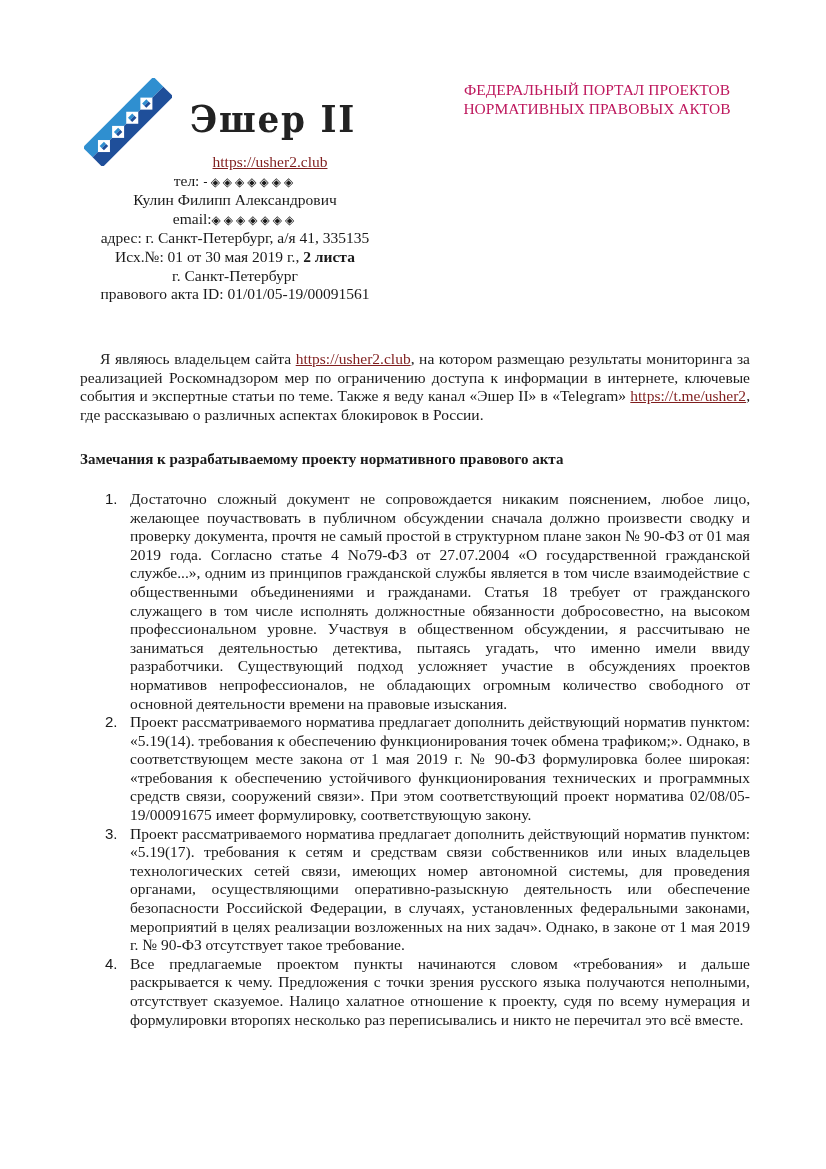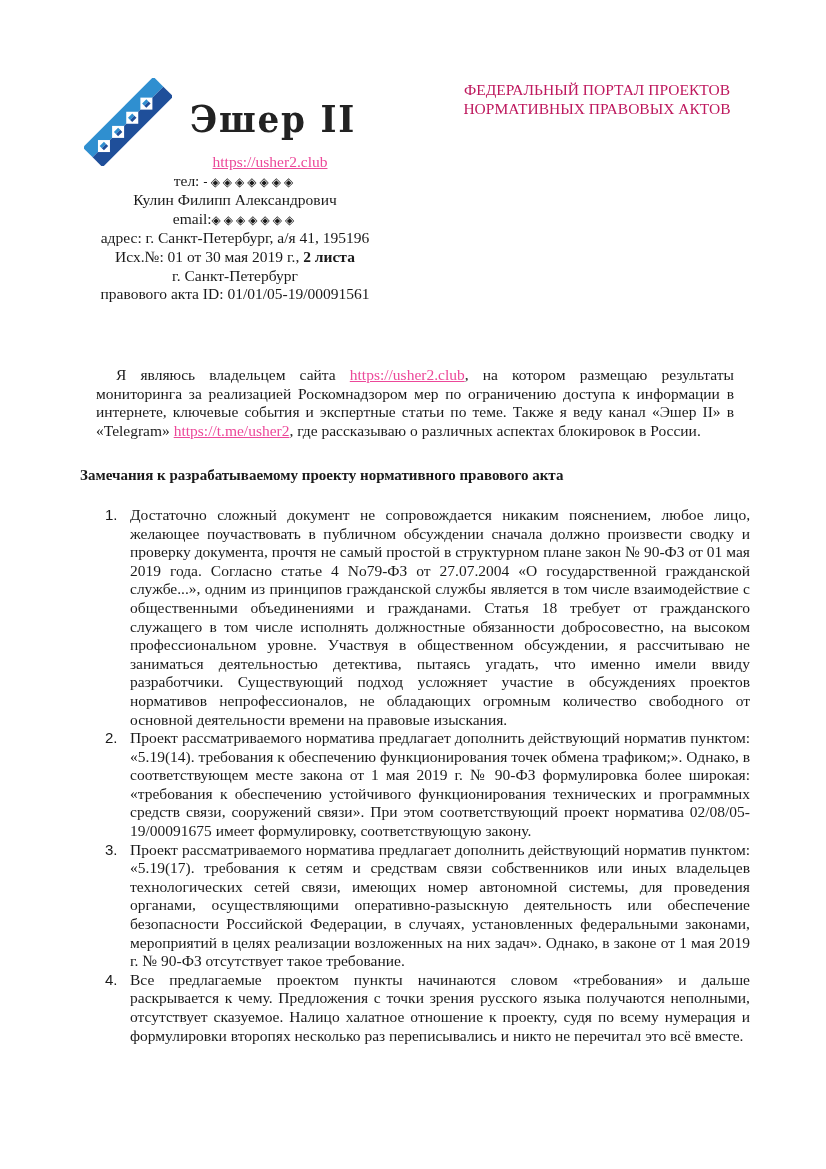--- a/index.html
+++ b/index.html
@@ -14,36 +14,36 @@
     .brand {
       position: absolute; left: 190px; top: 96px;
       font-family: "DejaVu Serif", serif; font-weight: bold; font-size: 38px;
       letter-spacing: 2px; color: #222; transform: scaleX(0.9); transform-origin: left;
     }
     .sender {
       position: absolute; left: 80px; top: 153px; width: 310px;
       text-align: center; font-size: 15.5px; line-height: 18.6px;
     }
     .sender .line { display: block; white-space: nowrap; }
-    .sender a, .body a { color: #ec4899; }
+    .sender a, .body a { color: #7f1d1d; }
     .masked { letter-spacing: 3px; font-family: "DejaVu Sans", sans-serif; font-size: 12px; }
 
     
     .portal {
       position: absolute; left: 442px; top: 81px; width: 310px;
       text-align: center; font-size: 15.5px; line-height: 18.5px; color: #be185d;
     }
 
     
     .body {
       position: absolute; left: 80px; top: 350px; width: 670px;
       font-size: 15.5px; line-height: 18.6px; text-align: justify;
       font-family: "Liberation Serif", serif;
     }
-    .intro { text-indent: 20px; margin: 16px; }
+    .intro { text-indent: 20px; margin: 0; }
     .heading {
       margin: 26px 0 0 0; font-weight: bold; font-size: 15px;
     }
     ol.remarks {
       margin: 21px 0 0 0; padding: 0 0 0 50px; list-style: none;
     }
     ol.remarks li { position: relative; margin: 0; }
     ol.remarks li .num {
       position: absolute; left: -25px; top: 0;
       font-family: "Liberation Sans", sans-serif; font-size: 15px;
@@ -85,21 +85,21 @@
     <span class="line" style="padding-left:70px;">
       <a href="#">https://usher2.club</a>
     </span>
     <span class="line">
       <span>тел: </span><span class="masked">-◈◈◈◈◈◈◈</span>
     </span>
     <span class="line">Кулин Филипп Александрович</span>
     <span class="line">
       <span>email:</span><span class="masked">◈◈◈◈◈◈◈</span>
     </span>
-    <span class="line">адрес: г. Санкт-Петербург, а/я 41, 195196</span>
+    <span class="line">адрес: г. Санкт-Петербург, а/я 41, 335135</span>
     <span class="line">
       <span>Исх.№: 01 от 30 мая 2019 г., </span><b>2 листа</b>
     </span>
     <span class="line">г. Санкт-Петербург</span>
     <span class="line">правового акта ID: 01/01/05-19/00091561</span>
   </div>
 
   <div class="portal">
     <div>ФЕДЕРАЛЬНЫЙ ПОРТАЛ ПРОЕКТОВ</div>
     <div>НОРМАТИВНЫХ ПРАВОВЫХ АКТОВ</div>

